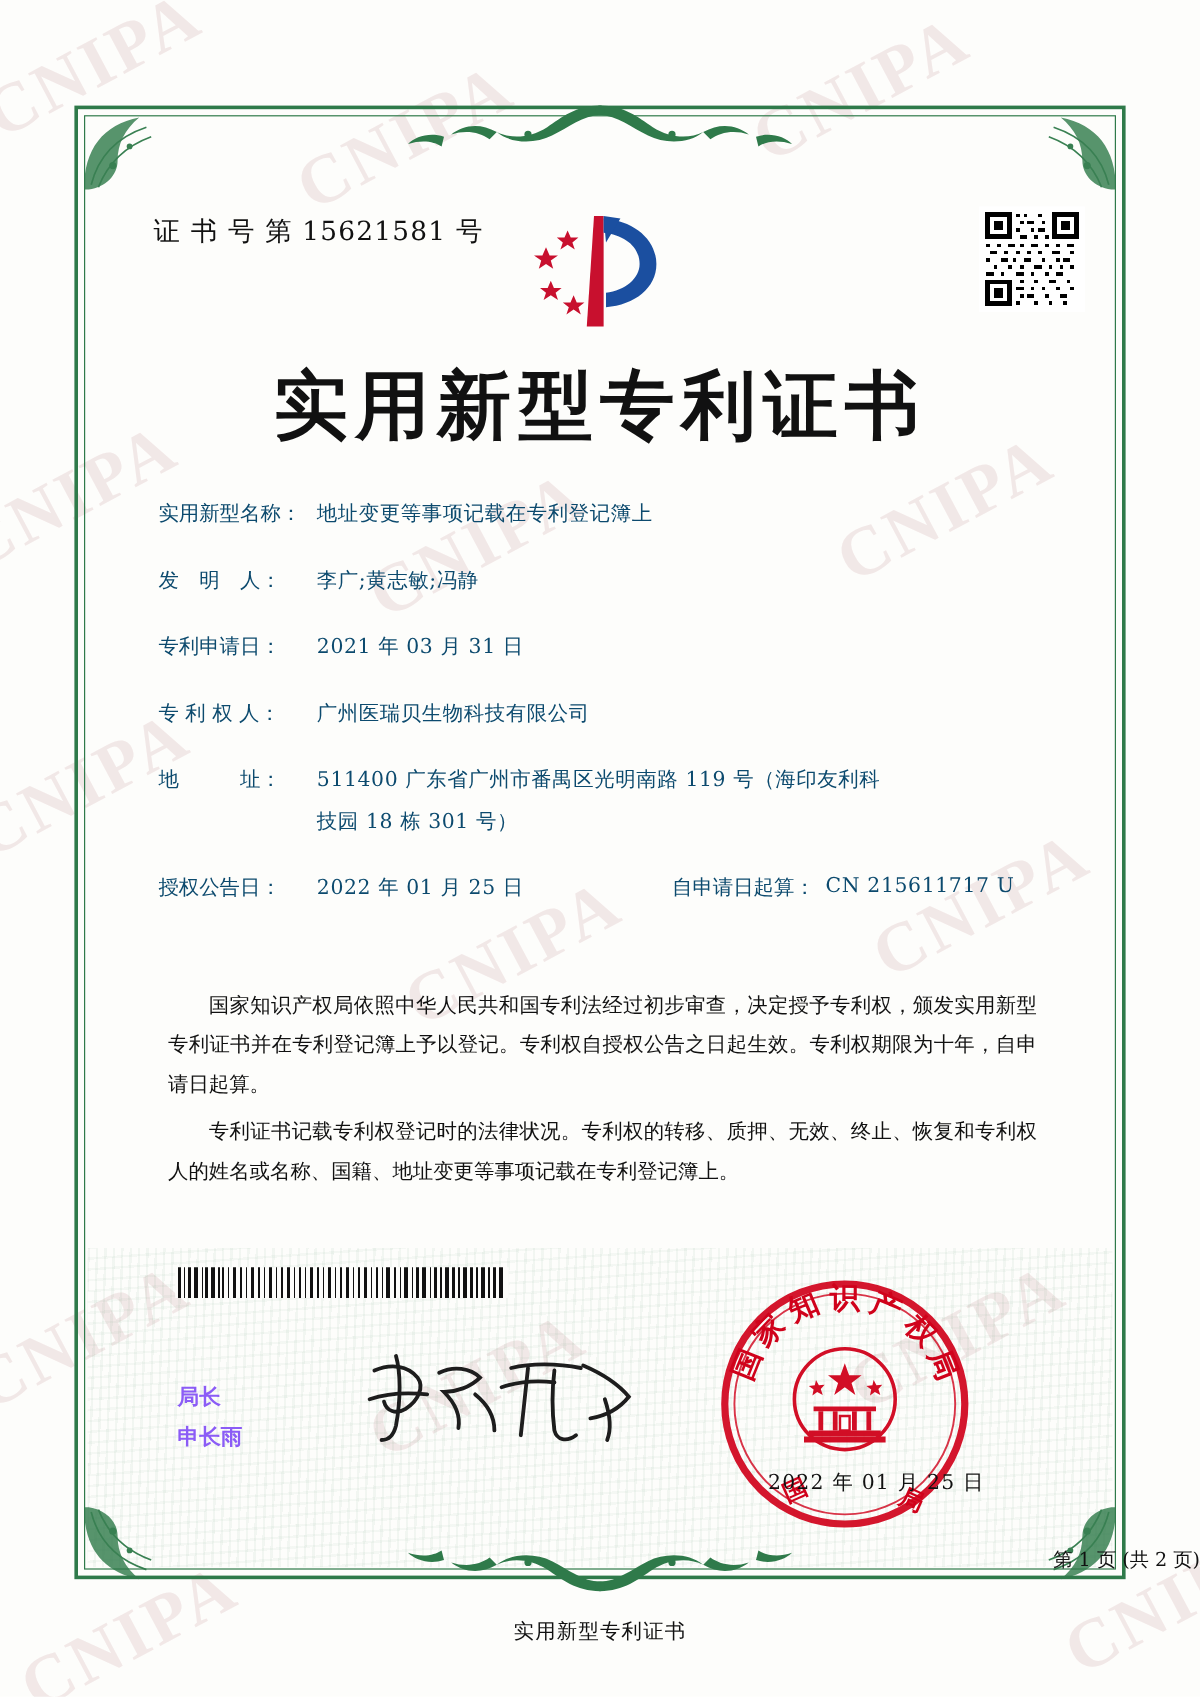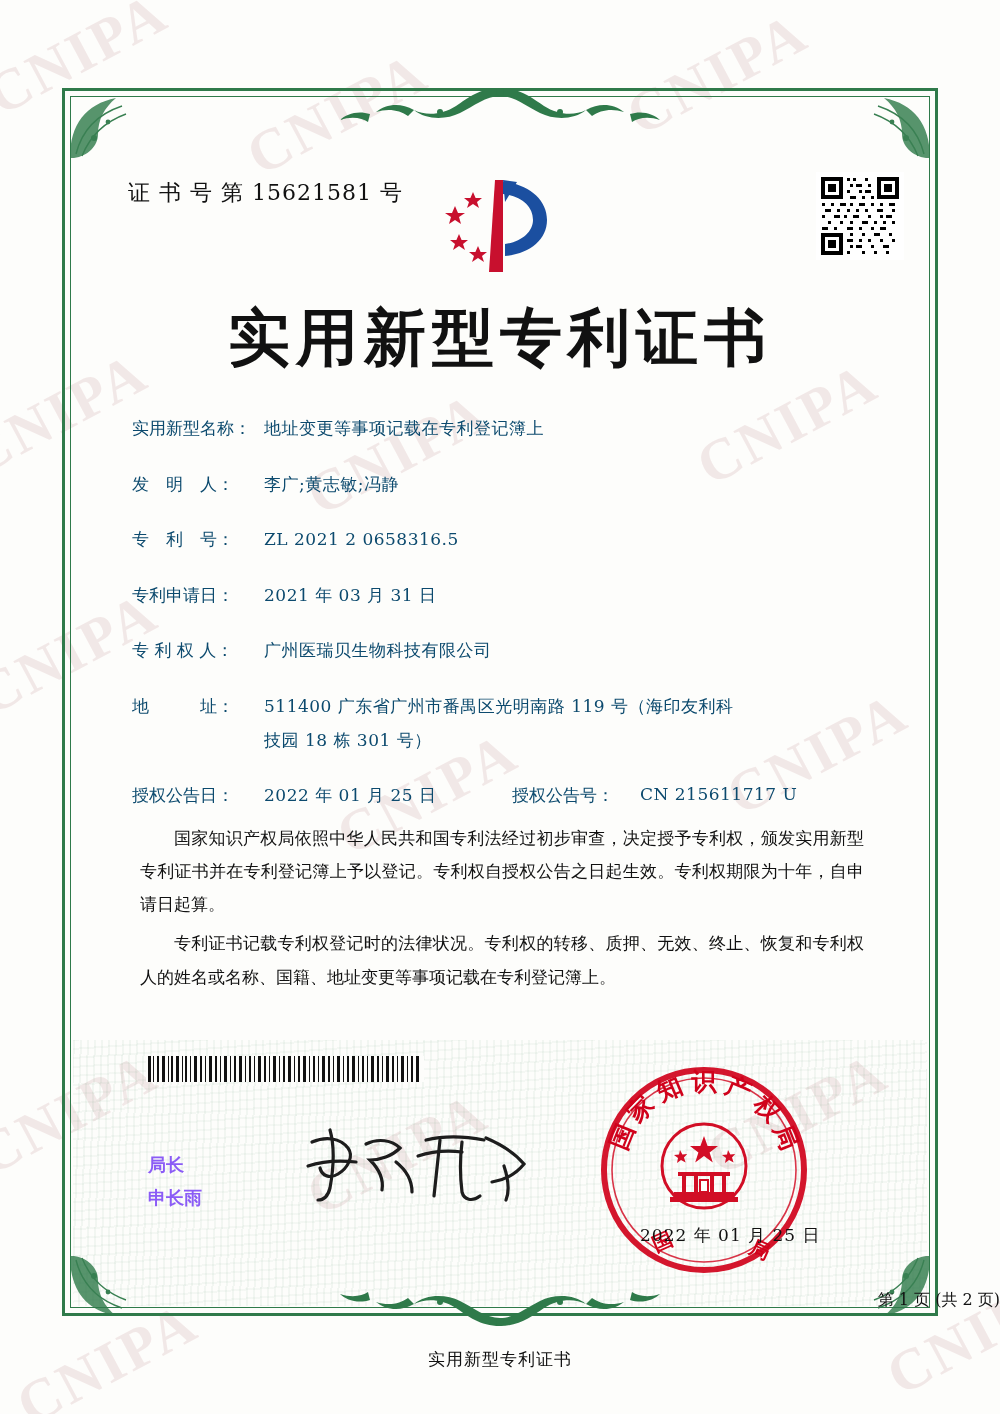--- a/index.html
+++ b/index.html
@@ -157,21 +157,21 @@
     flex: 0 0 132px;
     white-space: nowrap;
     letter-spacing: 0px;
   }
   .fvalue {
     flex: 1 1 auto;
     letter-spacing: .5px;
   }
   .fvalue .line2 { display: block; margin-top: 9px; }
 
-  .frow-2col { display: flex; align-items: flex-start; margin-bottom: 38px; }
+  .frow-2col { display: flex; align-items: flex-start; margin-bottom: 38px; gap: 48px; }
   .col-a { display: flex; width: 380px; flex: 0 0 380px; }
   .col-b { display: flex; }
   .col-b .flabel { width: 128px; flex: 0 0 128px; }
 
   
   .paras {
     position: absolute;
     left: 140px;
     top: 822px;
     width: 724px;
@@ -436,24 +436,20 @@
   <div class="fields">
     <div class="frow">
       <div class="flabel">实用新型名称：</div>
       <div class="fvalue">地址变更等事项记载在专利登记簿上</div>
     </div>
     <div class="frow">
       <div class="flabel">发　明　人：</div>
       <div class="fvalue">李广;黄志敏;冯静</div>
     </div>
     <div class="frow">
-      <div class="flabel">专　利　号：</div>
-      <div class="fvalue">ZL 2021 2 0658316.5</div>
-    </div>
-    <div class="frow">
       <div class="flabel">专利申请日：</div>
       <div class="fvalue">2021 年 03 月 31 日</div>
     </div>
     <div class="frow">
       <div class="flabel">专 利 权 人：</div>
       <div class="fvalue">广州医瑞贝生物科技有限公司</div>
     </div>
     <div class="frow">
       <div class="flabel">地　　　址：</div>
       <div class="fvalue">
@@ -461,21 +457,21 @@
         <span class="line2">技园 18 栋 301 号）</span>
       </div>
     </div>
 
     <div class="frow-2col">
       <div class="col-a">
         <div class="flabel">授权公告日：</div>
         <div class="fvalue">2022 年 01 月 25 日</div>
       </div>
       <div class="col-b">
-        <div class="flabel">授权公告号：</div>
+        <div class="flabel">自申请日起算：</div>
         <div class="fvalue">CN 215611717 U</div>
       </div>
     </div>
   </div>
 
   <div class="paras">
     <p>国家知识产权局依照中华人民共和国专利法经过初步审查，决定授予专利权，颁发实用新型专利证书并在专利登记簿上予以登记。专利权自授权公告之日起生效。专利权期限为十年，自申请日起算。</p>
     <p>专利证书记载专利权登记时的法律状况。专利权的转移、质押、无效、终止、恢复和专利权人的姓名或名称、国籍、地址变更等事项记载在专利登记簿上。</p>
   </div>
 

